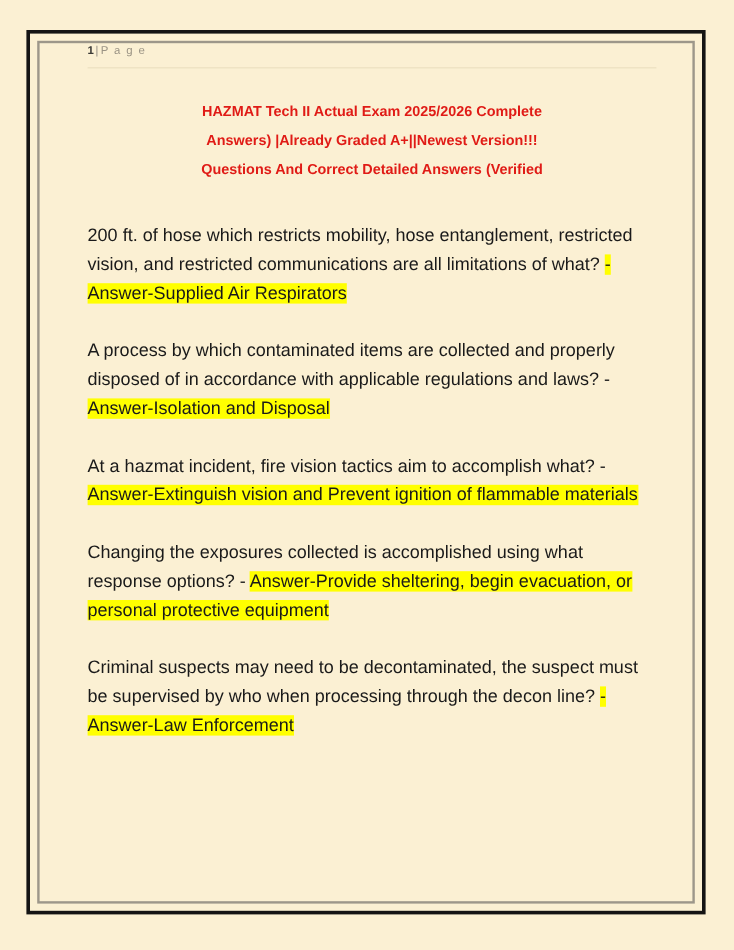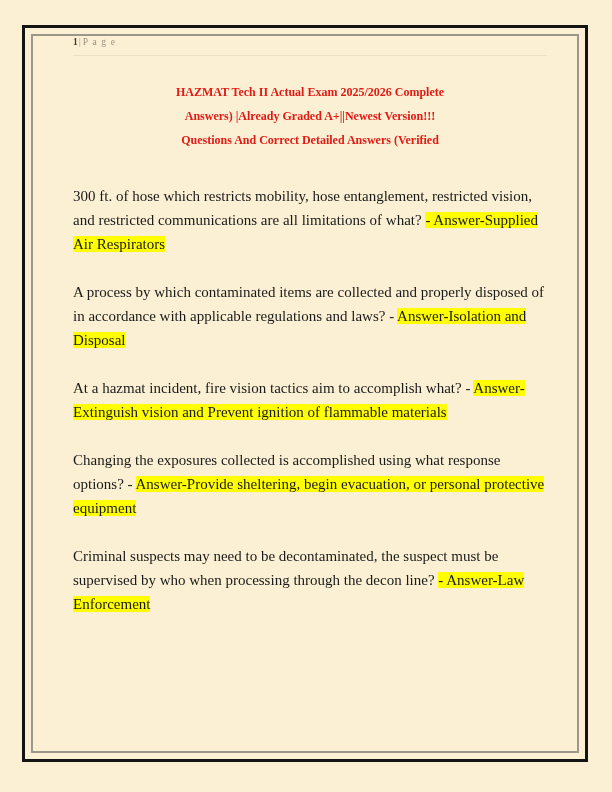--- a/index.html
+++ b/index.html
@@ -36,21 +36,20 @@
   }
 
   .content {
     position: absolute;
     left: 0;
     top: 0;
     right: 0;
     bottom: 0;
     padding: 9px 38px 0 48px;
     box-sizing: border-box;
-    font-family: Liberation Serif, serif;
   }
 
   
   .page-header {
     font-size: 9.5px;
     color: #8d8678;
     letter-spacing: 0.12em;
     padding-bottom: 8px;
     border-bottom: 1px solid #ece0c0;
     margin-bottom: 0;
@@ -115,21 +114,21 @@
     </div>
 
     <div class="doc-title">
       <div>HAZMAT Tech II Actual Exam 2025/2026 Complete</div>
       <div>Answers) |Already Graded A+||Newest Version!!!</div>
       <div>Questions And Correct Detailed Answers (Verified</div>
     </div>
 
     <div class="qa-list">
 
-      <p class="qa-block"><span>300 ft. of hose which restricts mobility, hose entanglement, restricted vision, and restricted communications are all limitations of what?</span><span> </span><span class="hl">- Answer-Supplied Air Respirators</span></p>
+      <p class="qa-block"><span>200 ft. of hose which restricts mobility, hose entanglement, restricted vision, and restricted communications are all limitations of what?</span><span> </span><span class="hl">- Answer-Supplied Air Respirators</span></p>
 
       <p class="qa-block"><span>A process by which contaminated items are collected and properly disposed of in accordance with applicable regulations and laws?</span><span> - </span><span class="hl">Answer-Isolation and Disposal</span></p>
 
       <p class="qa-block"><span>At a hazmat incident, fire vision tactics aim to accomplish what?</span><span> - </span><span class="hl">Answer-Extinguish vision and Prevent ignition of flammable materials</span></p>
 
       <p class="qa-block"><span>Changing the exposures collected is accomplished using what response options?</span><span> - </span><span class="hl">Answer-Provide sheltering, begin evacuation, or personal protective equipment</span></p>
 
       <p class="qa-block"><span>Criminal suspects may need to be decontaminated, the suspect must be supervised by who when processing through the decon line?</span><span> </span><span class="hl">- Answer-Law Enforcement</span></p>
 
     </div>

